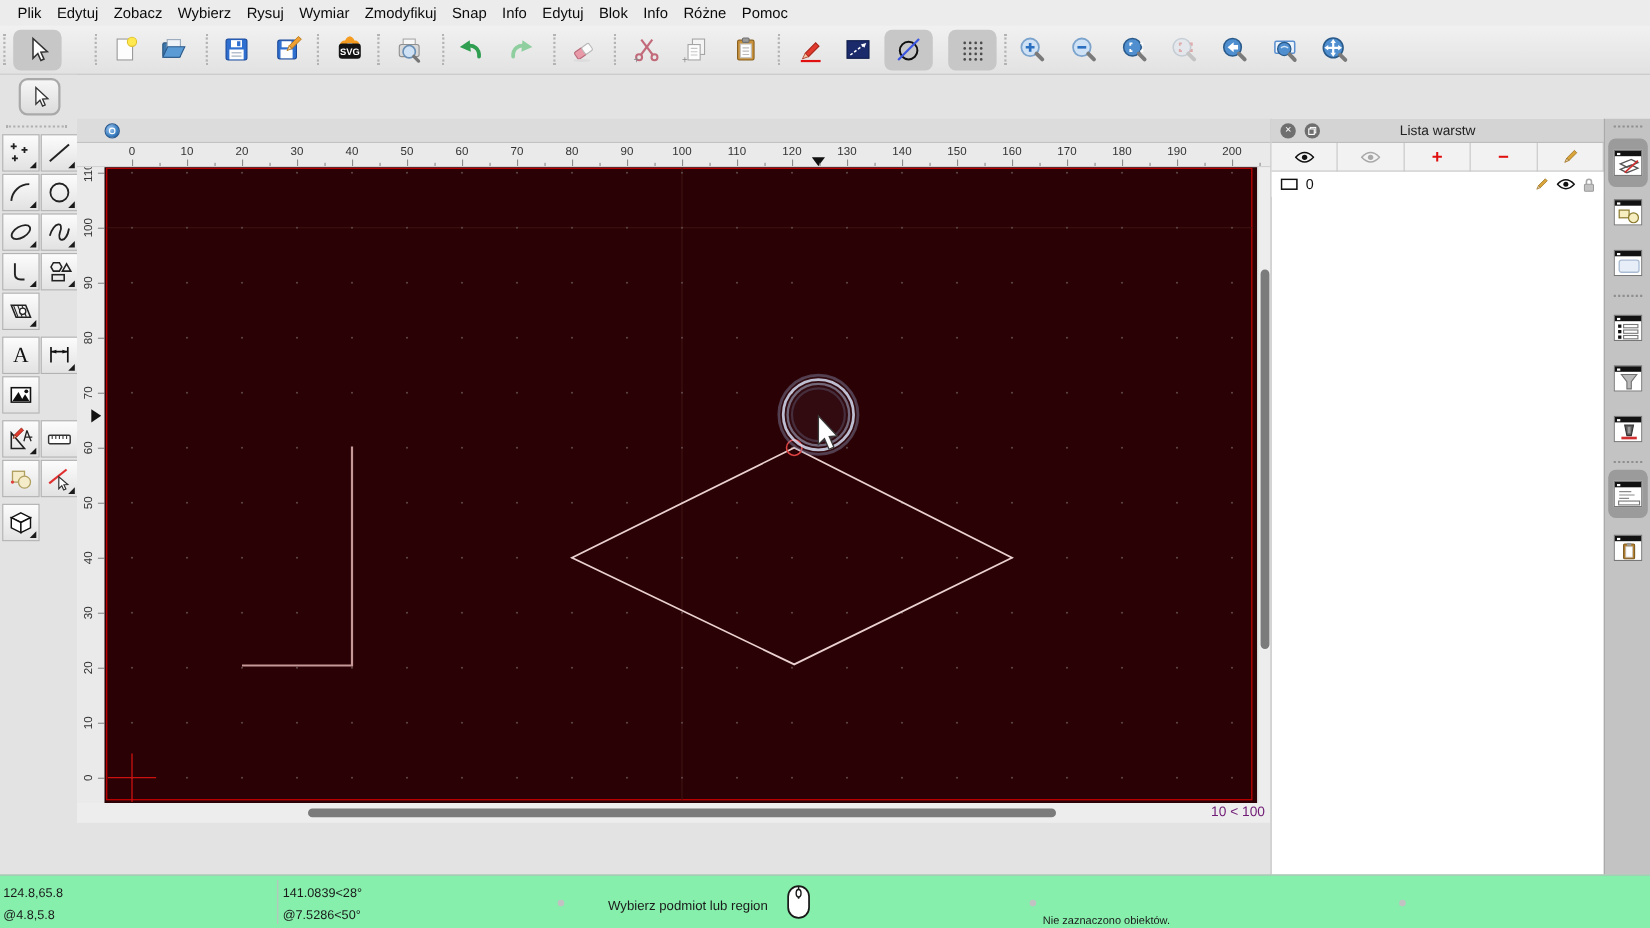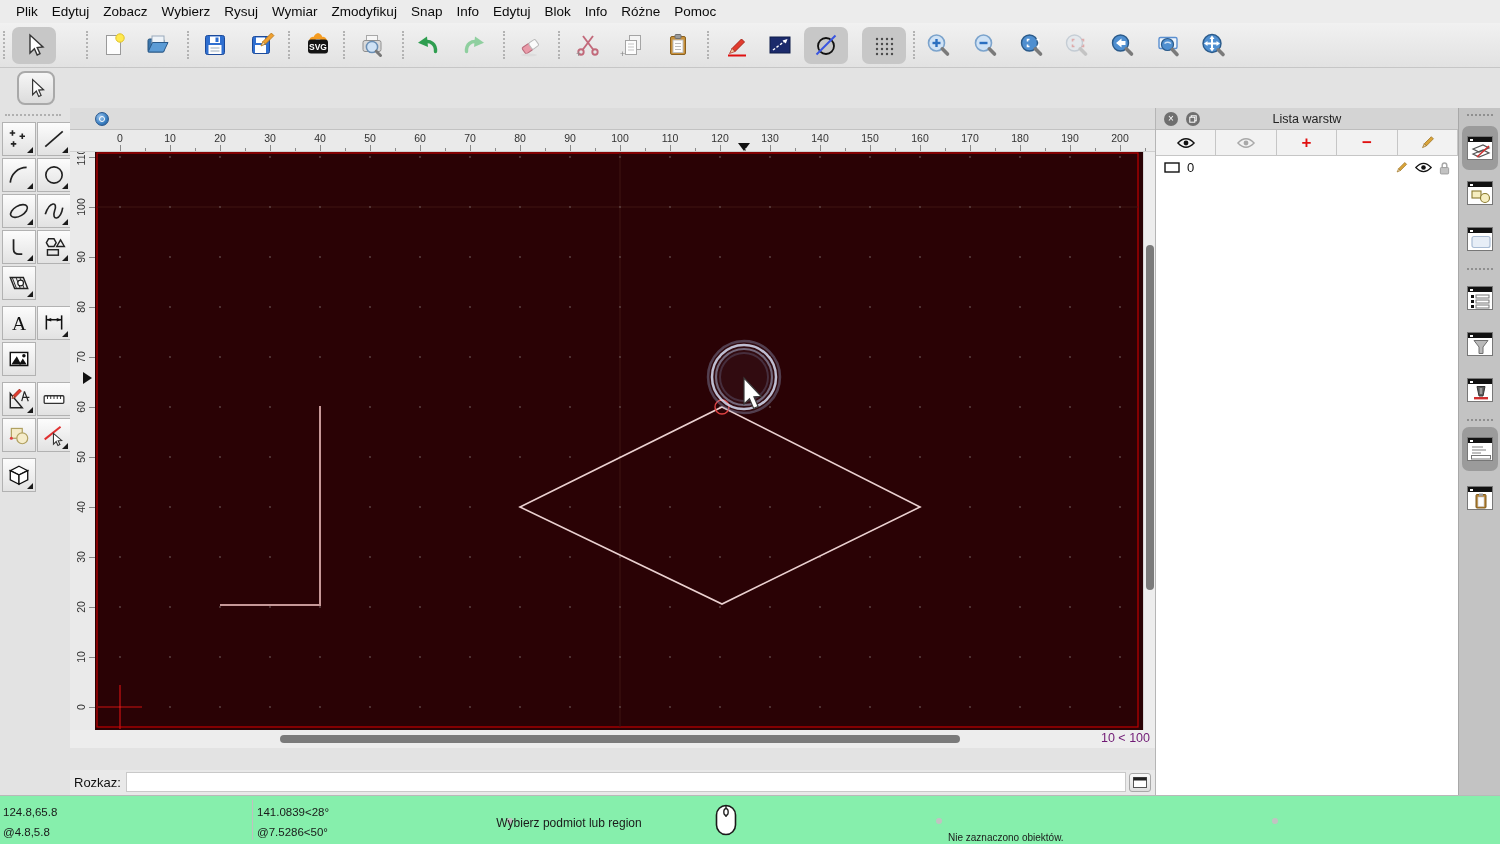--- a/index.html
+++ b/index.html
@@ -875,30 +875,20 @@
   </div>
 
   <div id="vscroll">
       <div class="thumb"></div>
     </div>
   <div id="hscroll-row">
     <div class="thumb"></div>
     <span id="grid-status">10 &lt; 100</span>
   </div>
 
-  <div id="cmd-prompt">
-    <span class="lbl">Rozkaz:</span>
-    <input id="cmd-input" type="text" style="">
-    <div id="cmd-widget-btn">
-      <svg width="14" height="11" viewBox="0 0 14 11">
-          <rect x=".5" y=".5" width="13" height="10" fill="#fff" stroke="#555"></rect>
-          <rect x=".5" y=".5" width="13" height="3" fill="#222"></rect>
-        </svg>
-    </div>
-  </div>
 
   <div id="layer-panel">
     <div id="lp-header">
       <div id="lp-close">×</div>
       <div id="lp-float">
         <svg width="8" height="8" viewBox="0 0 8 8" style="margin-top:3px">
             <rect x="2.2" y=".8" width="5" height="5" fill="none" stroke="#fff"></rect>
             <rect x=".8" y="2.2" width="5" height="5" fill="#6f6f6f" stroke="#fff"></rect>
           </svg>
       </div>
@@ -1067,21 +1057,21 @@
     </div>
   </div>
 
   <div id="statusbar">
     <span class="st" style="left:3px;top:10px">124.8,65.8</span>
     <span class="st" style="left:3px;top:30px">@4.8,5.8</span>
     <div id="st-div"></div>
     <span class="st" style="left:257px;top:10px">141.0839&lt;28°</span>
     <span class="st" style="left:257px;top:30px">@7.5286&lt;50°</span>
     <i class="stdot" style="left:507px;top:22px"></i>
-    <span class="st" style="left:440px;top:20px;width:258px;text-align:center;font-size:12px">Wybierz podmiot lub region</span>
+    <span class="st" style="left:440px;top:20px;width:258px;text-align:right;font-size:12px">Wybierz podmiot lub region</span>
     <svg width="22" height="32" viewBox="0 0 22 32" style="position:absolute;left:715px;top:8px">
       <rect x="1.5" y="1.5" width="19" height="29" rx="9.5" fill="#fff" stroke="#1a1a1a" stroke-width="1.6"></rect>
       <line x1="11" y1="2" x2="11" y2="13" stroke="#1a1a1a" stroke-width="1.4"></line>
       <ellipse cx="11" cy="8" rx="2.2" ry="3.4" fill="#fff" stroke="#1a1a1a" stroke-width="1.3"></ellipse>
     </svg>
     <i class="stdot" style="left:936px;top:22px"></i>
     <span class="st" style="left:948px;top:36px;font-size:10px">Nie zaznaczono obiektów.</span>
     <i class="stdot" style="left:1272px;top:22px"></i>
   </div>
 

